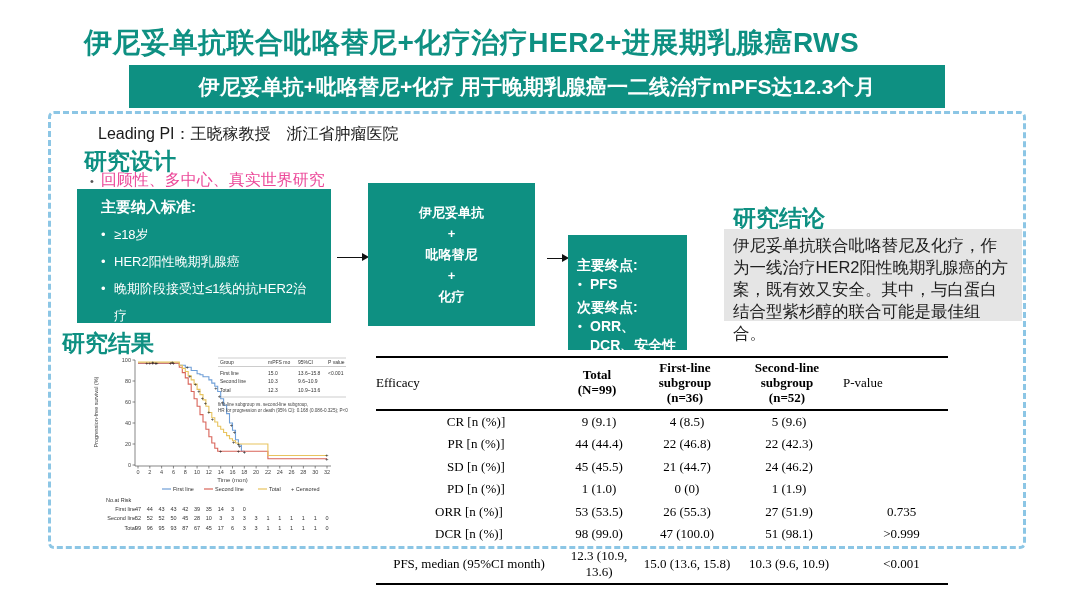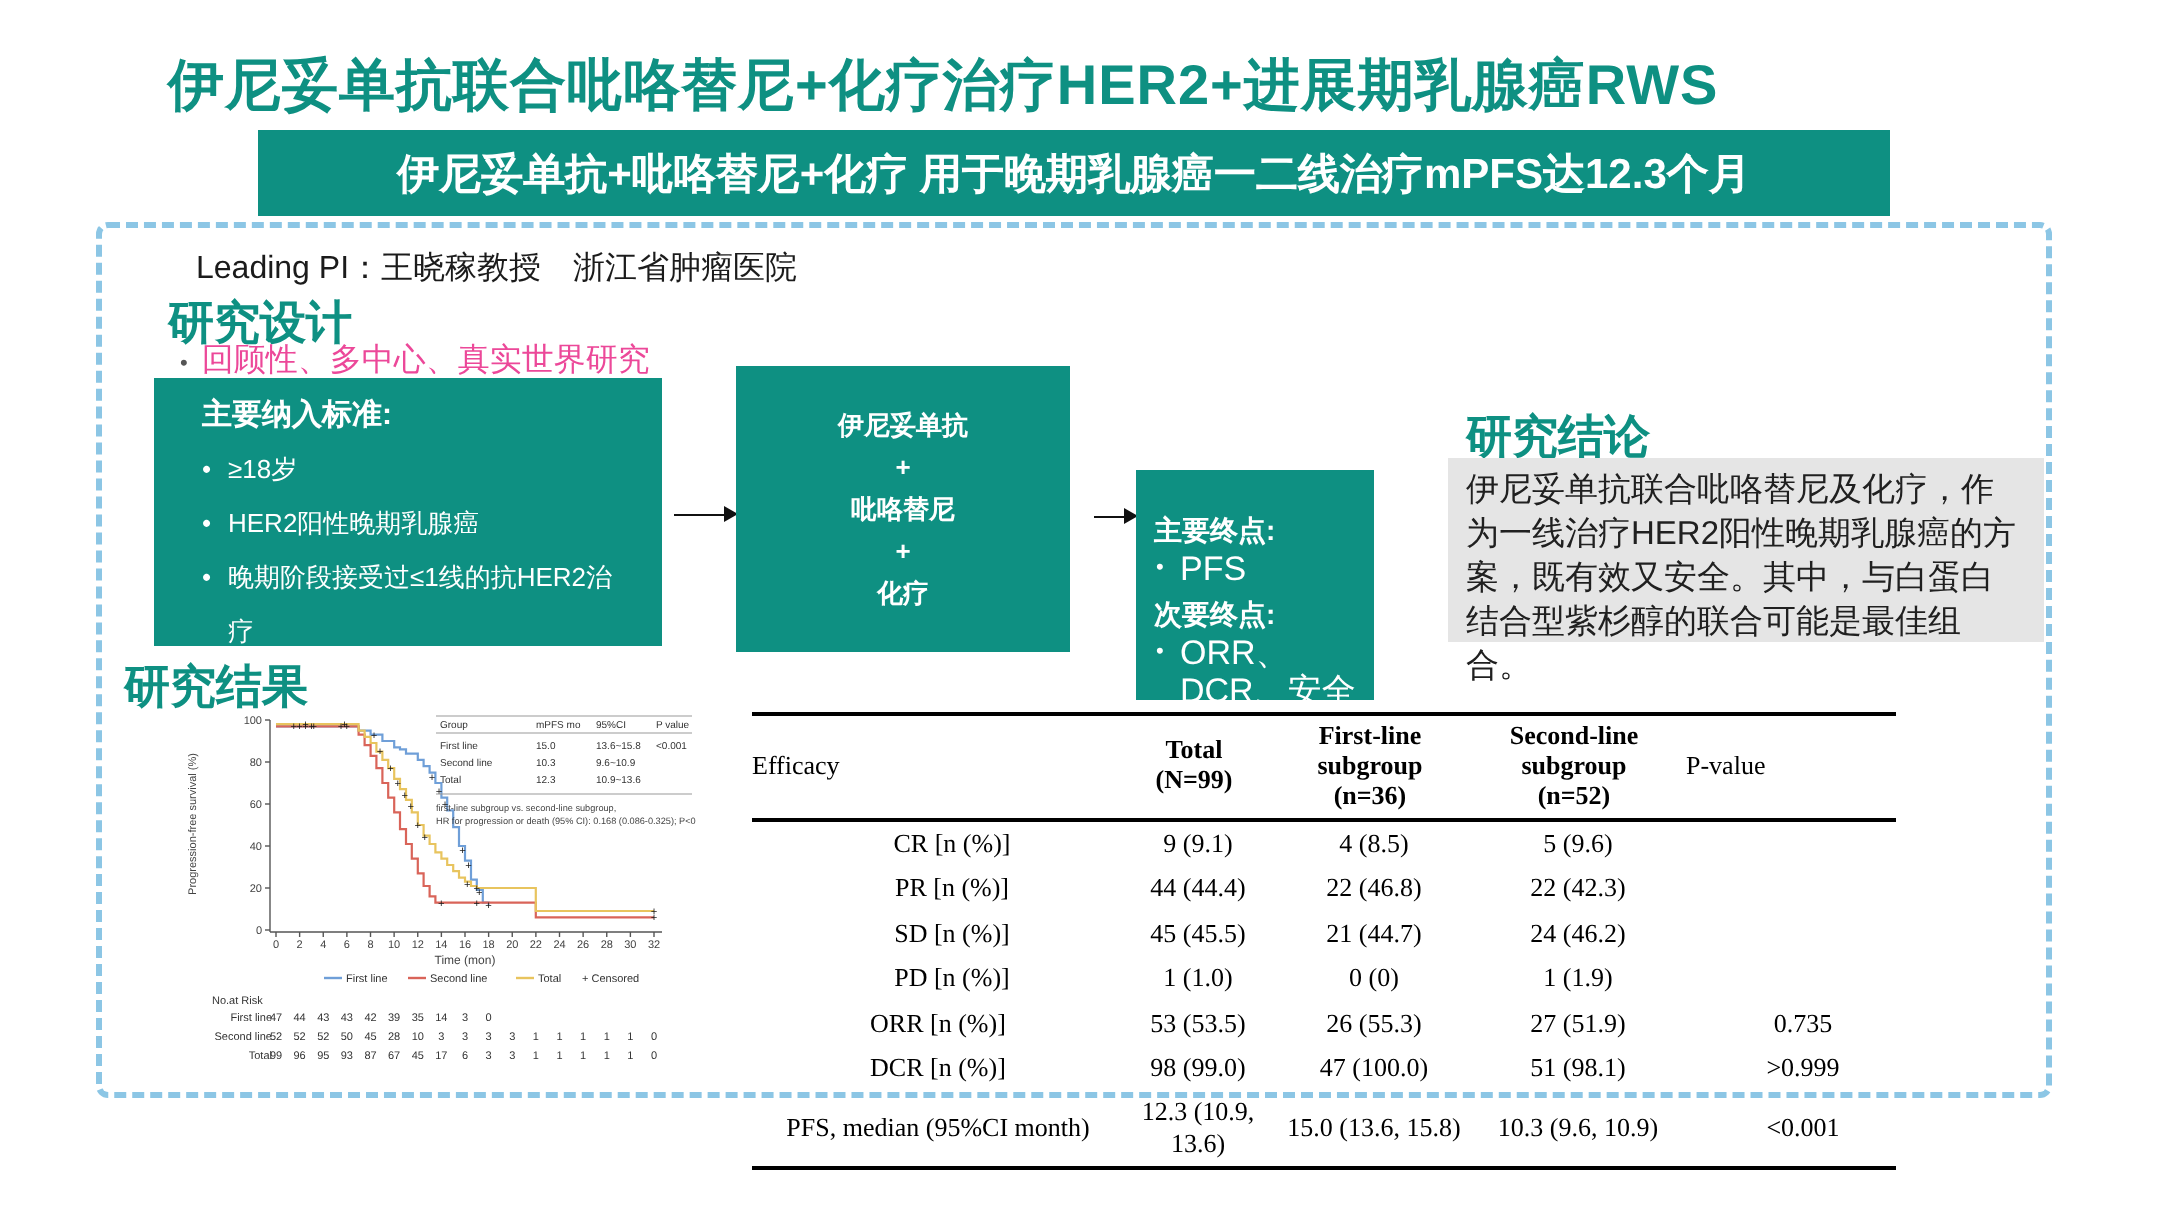--- a/index.html
+++ b/index.html
@@ -24,21 +24,21 @@
   #inclusion-box{left:77px;top:189px;width:254px;height:134px;padding:9px 24px;}
   #inclusion-box .box-title{font-size:15px;font-weight:bold;margin-bottom:4px;}
   #inclusion-box .box-item{font-size:13px;line-height:27px;padding-left:13px;position:relative;}
   #inclusion-box .box-item::before{content:"•";position:absolute;left:0;}
 
   #treatment-box{left:368px;top:183px;width:167px;height:143px;display:flex;flex-direction:column;
           align-items:center;justify-content:center;font-weight:bold;font-size:13px;line-height:21px;}
 
   #endpoints-box{left:568px;top:203px;width:119px;height:115px;padding:20px 9px;margin-top:32px;}
   #endpoints-box .ep-label{font-size:14px;font-weight:bold;line-height:20px;}
-  #endpoints-box .ep-item{font-size:17px;line-height:19px;padding-left:13px;position:relative;margin-bottom:3px;}
+  #endpoints-box .ep-item{font-size:14px;line-height:19px;padding-left:13px;position:relative;margin-bottom:3px;font-weight:bold;}
   #endpoints-box .ep-item::before{content:"•";position:absolute;left:1px;font-size:11px;}
 
   .arrow{position:absolute;height:0;border-top:1.6px solid #111;z-index:2;}
   .arrow::after{content:"";position:absolute;right:-7px;top:-5px;width:0;height:0;
           border-left:7px solid #111;border-top:4.3px solid transparent;border-bottom:4.3px solid transparent;}
   #arrow-1{left:337px;top:257px;width:25px;}
   #arrow-2{left:547px;top:258px;width:15px;}
 
   #conclusion-heading{left:733px;top:203px;}
   #conclusion-box{position:absolute;left:724px;top:229px;width:298px;height:92px;background:#e5e5e5;

